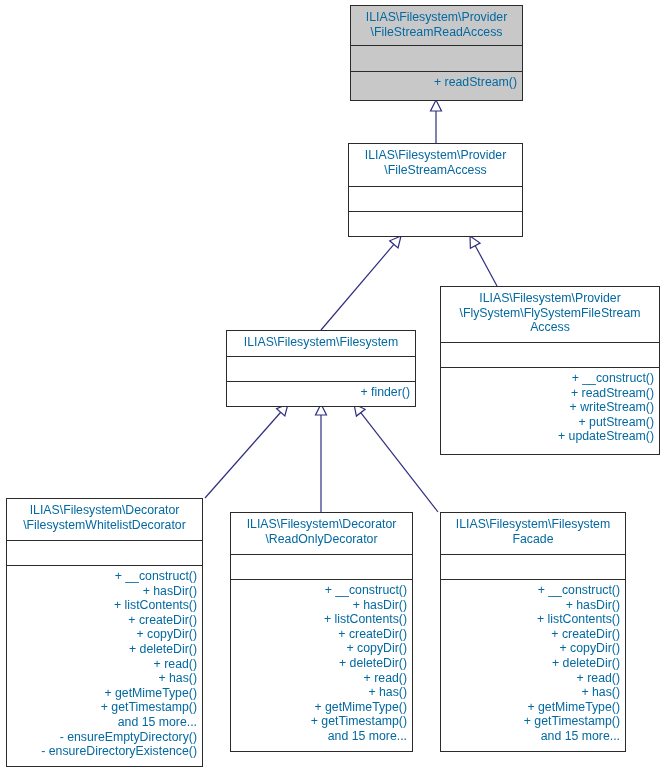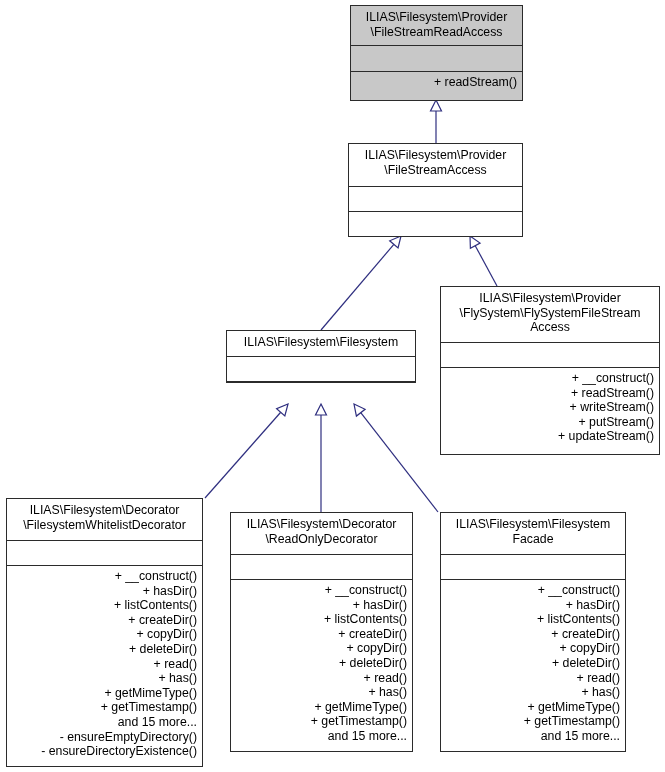--- a/index.html
+++ b/index.html
@@ -25,21 +25,21 @@
     height: 772px;
     pointer-events: none;
   }
   .uml-node {
     position: absolute;
     box-sizing: border-box;
     border: 1px solid #2b2b2b;
     background: #ffffff;
     font-size: 12.3px;
     line-height: 14.6px;
-    color: #000000;
+    color: #0369a1;
     z-index: 2;
   }
   .uml-node.shaded {
     background: #c8c8c8;
   }
   .uml-title {
     box-sizing: border-box;
     text-align: center;
     padding: 4px 4px 4px 4px;
     border-bottom: 1px solid #2b2b2b;
@@ -100,20 +100,21 @@
       <div class="uml-attrs empty" style="height: 25px;"></div>
       <div class="uml-ops" style="height: 86px;">+ __construct()
 + readStream()
 + writeStream()
 + putStream()
 + updateStream()</div>
     </div>
     <div class="uml-node" style="left: 226px; top: 330px; width: 190px;">
       <div class="uml-title" style="height: 26px;">ILIAS\Filesystem\Filesystem</div>
       <div class="uml-attrs empty" style="height: 25px;"></div>
+      <div class="uml-ops" style="height: 24px;">+ finder()</div>
     </div>
     <div class="uml-node" style="left: 6px; top: 498px; width: 197px;">
       <div class="uml-title" style="height: 42px;">ILIAS\Filesystem\Decorator
 \FilesystemWhitelistDecorator</div>
       <div class="uml-attrs empty" style="height: 25px;"></div>
       <div class="uml-ops" style="height: 200px;">+ __construct()
 + hasDir()
 + listContents()
 + createDir()
 + copyDir()

